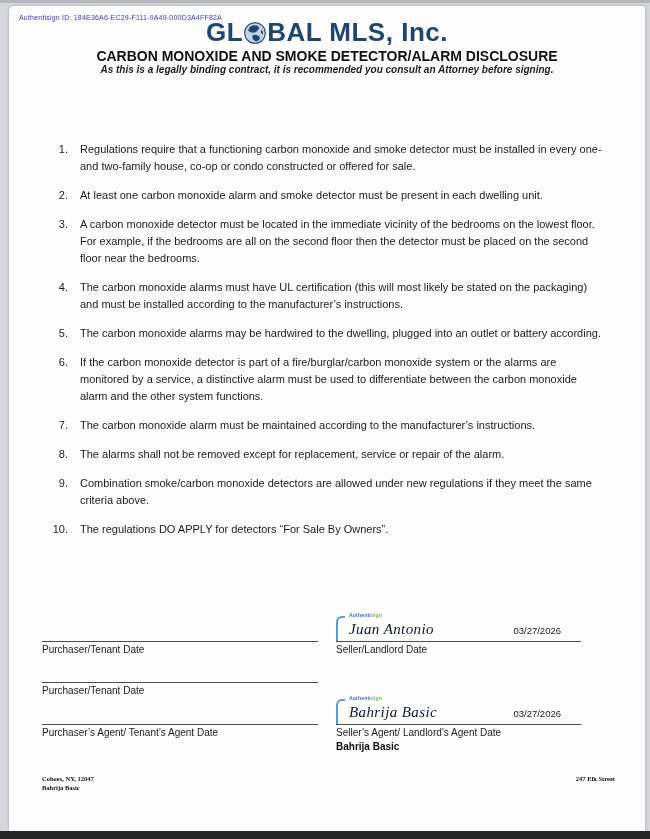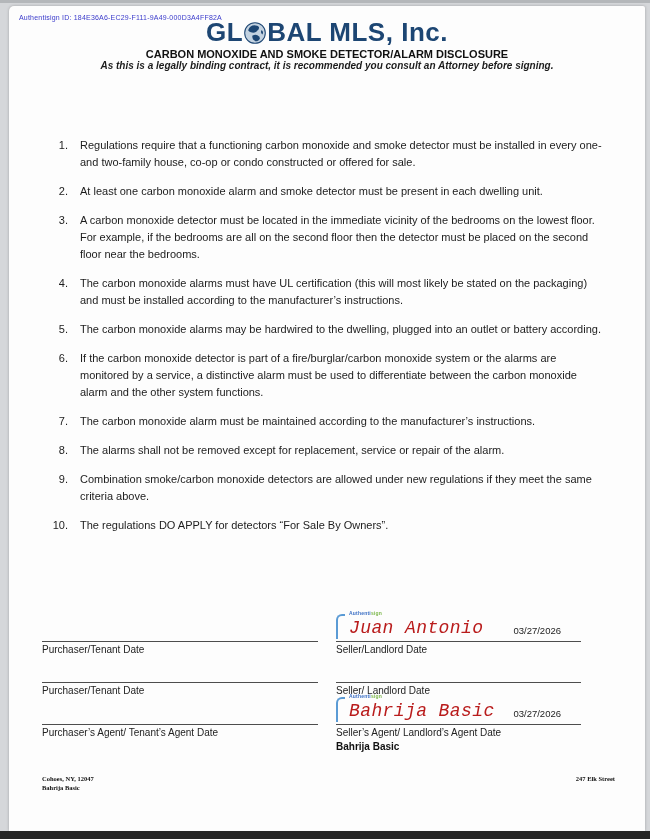--- a/index.html
+++ b/index.html
@@ -23,21 +23,21 @@
   }
   .logo-row {
     display:flex; align-items:center; justify-content:center;
     margin-top:12px; height:28px;
   }
   .logo-text {
     font-size:26px; font-weight:bold; color:#1d4673; letter-spacing:0.5px;
   }
   .globe { width:22px; height:22px; margin:0 1px; position:relative; top:1px; }
   .doc-title {
-    text-align:center; font-size:11px; font-weight:bold; color:#111;
+    text-align:center; font-size:14px; font-weight:bold; color:#111;
     margin-top:2px;
   }
   .disclaimer {
     text-align:center; font-size:10px; font-weight:bold; font-style:italic;
     color:#1c1c1c; 
   }
   .reg-list { margin:66px 40px 0 35px; }
   .reg-item { display:flex; margin-bottom:12px; font-size:11px; line-height:17px; color:#1c1c1c; }
   .reg-num { width:24px; text-align:right; margin-right:12px; flex-shrink:0; }
   .reg-text { flex:1; max-width:525px; }
@@ -45,22 +45,22 @@
   
   .sigline { border-top:1px solid #4d4d4d; width:100%; }
   .sig-label { font-size:10px; color:#222; margin-top:2px; }
   .sig-name { font-size:10px; font-weight:bold; color:#111; margin-top:3px; }
   .sig-col { position:absolute; }
   .col-left { left:33px; width:276px; }
   .col-right { left:327px; width:245px; }
   .sig-space { display:flex; align-items:flex-end; justify-content:space-between; }
   .sig-date { font-size:9.5px; color:#222; padding-right:20px; padding-bottom:5px; }
   .cursive {
-    font-family:Liberation Mono, monospace; font-style:italic;
-    font-size:18px; color:#b91c1c; letter-spacing:0.4px;
+    font-family:Liberation Serif, serif; font-style:italic;
+    font-size:15px; color:#0f172a; letter-spacing:0.4px;
   }
   .stamp { position:relative; padding:9px 0 3px 13px; }
   .stamp-bracket {
     position:absolute; left:0; top:5px; width:9px; height:25px;
     border-left:2px solid #5b9bd5; border-top:2px solid #5b9bd5;
     border-radius:6px 0 0 0;
   }
   .stamp-label { position:absolute; left:13px; top:1px; font-size:5px; font-weight:bold; letter-spacing:0.2px; }
   .stamp-label .blue { color:#3b6fc4; }
   .stamp-label .green { color:#7ab648; }
@@ -158,24 +158,20 @@
       <span class="sig-date">03/27/2026</span>
     </div>
     <div class="sigline"></div>
     <div class="sig-label">Seller/Landlord Date</div>
   </div>
 
   <div class="sig-col col-left" style="top:676px;">
     <div class="sigline"></div>
     <div class="sig-label">Purchaser/Tenant Date</div>
   </div>
-  <div class="sig-col col-right" style="top:676px;">
-    <div class="sigline"></div>
-    <div class="sig-label">Seller/ Landlord Date</div>
-  </div>
 
   <div class="sig-col col-left" style="top:718px;">
     <div class="sigline"></div>
     <div class="sig-label">Purchaser’s Agent/ Tenant’s Agent Date</div>
   </div>
   <div class="sig-col col-right" style="top:688px;">
     <div class="sig-space" style="height:30px;">
       <div class="stamp" style="padding-top:7px;">
         <div class="stamp-bracket" style="top:3px;"></div>
         <div class="stamp-label" style="top:-1px;"><span class="blue">Authenti</span><span class="green">sign</span></div>

